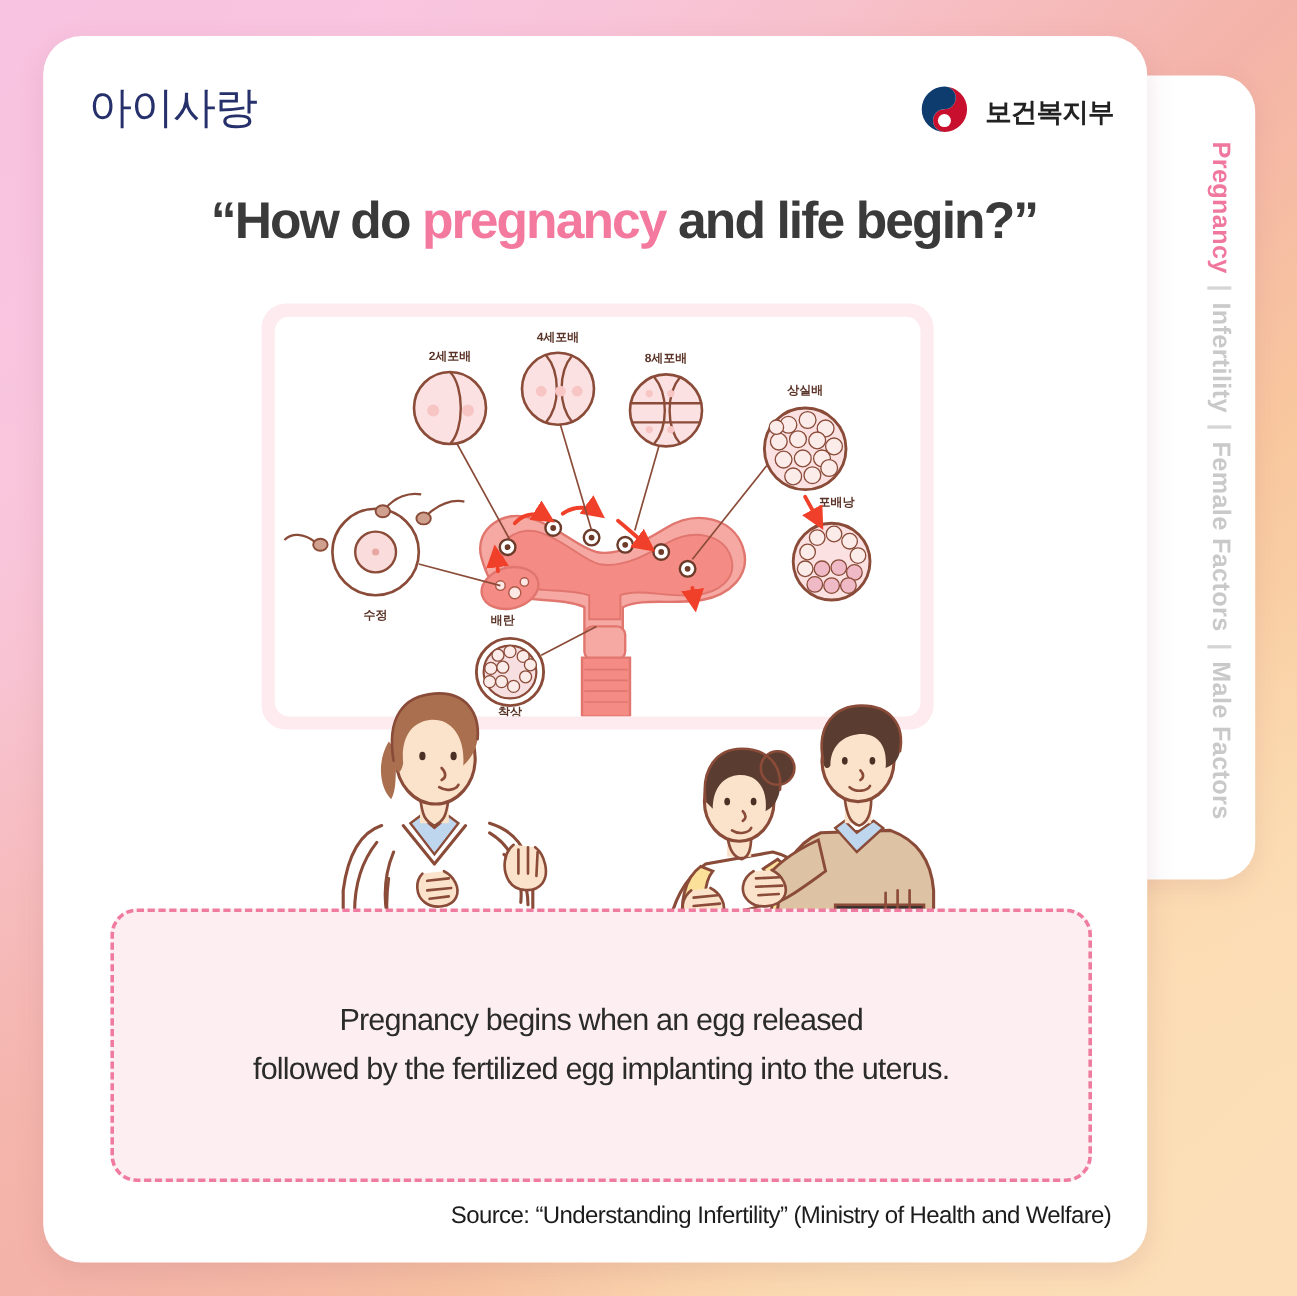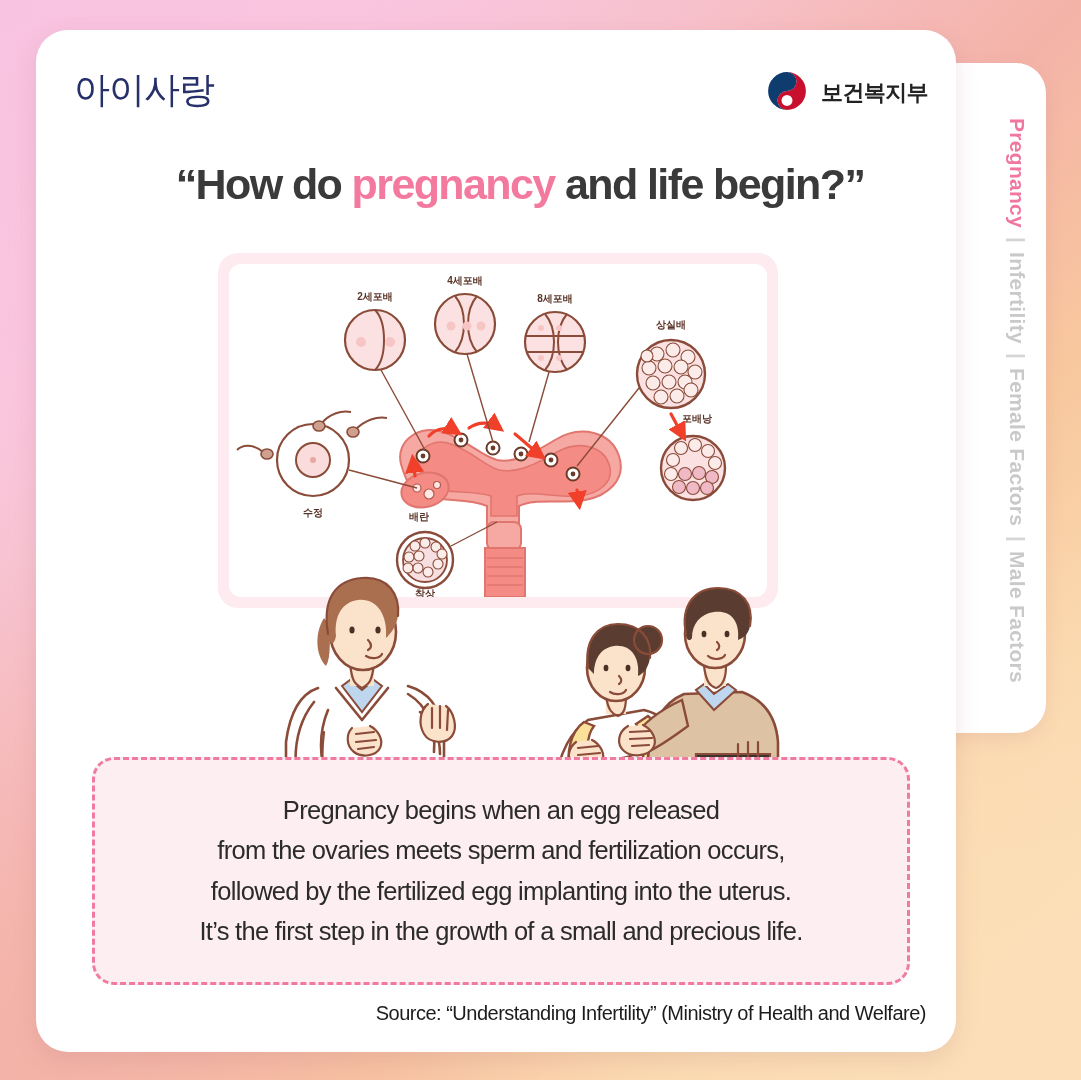--- a/index.html
+++ b/index.html
@@ -552,20 +552,18 @@
           </g>
 
           <path class="olm" d="M712 500 L712 520 M722 500 L722 520 M702 502 L702 520"></path>
         </g>
       </svg>
     </div>
   </div>
 
   <div id="body-box">
     <div class="body-line">Pregnancy begins when an egg released</div>
-    <div class="body-line">from the ovaries meets sperm and fertilization occurs,</div>
     <div class="body-line">followed by the fertilized egg implanting into the uterus.</div>
-    <div class="body-line">It’s the first step in the growth of a small and precious life.</div>
   </div>
 
   <div id="source">Source: “Understanding Infertility” (Ministry of Health and Welfare)</div>
 
 </div>
 
 </body></html>

